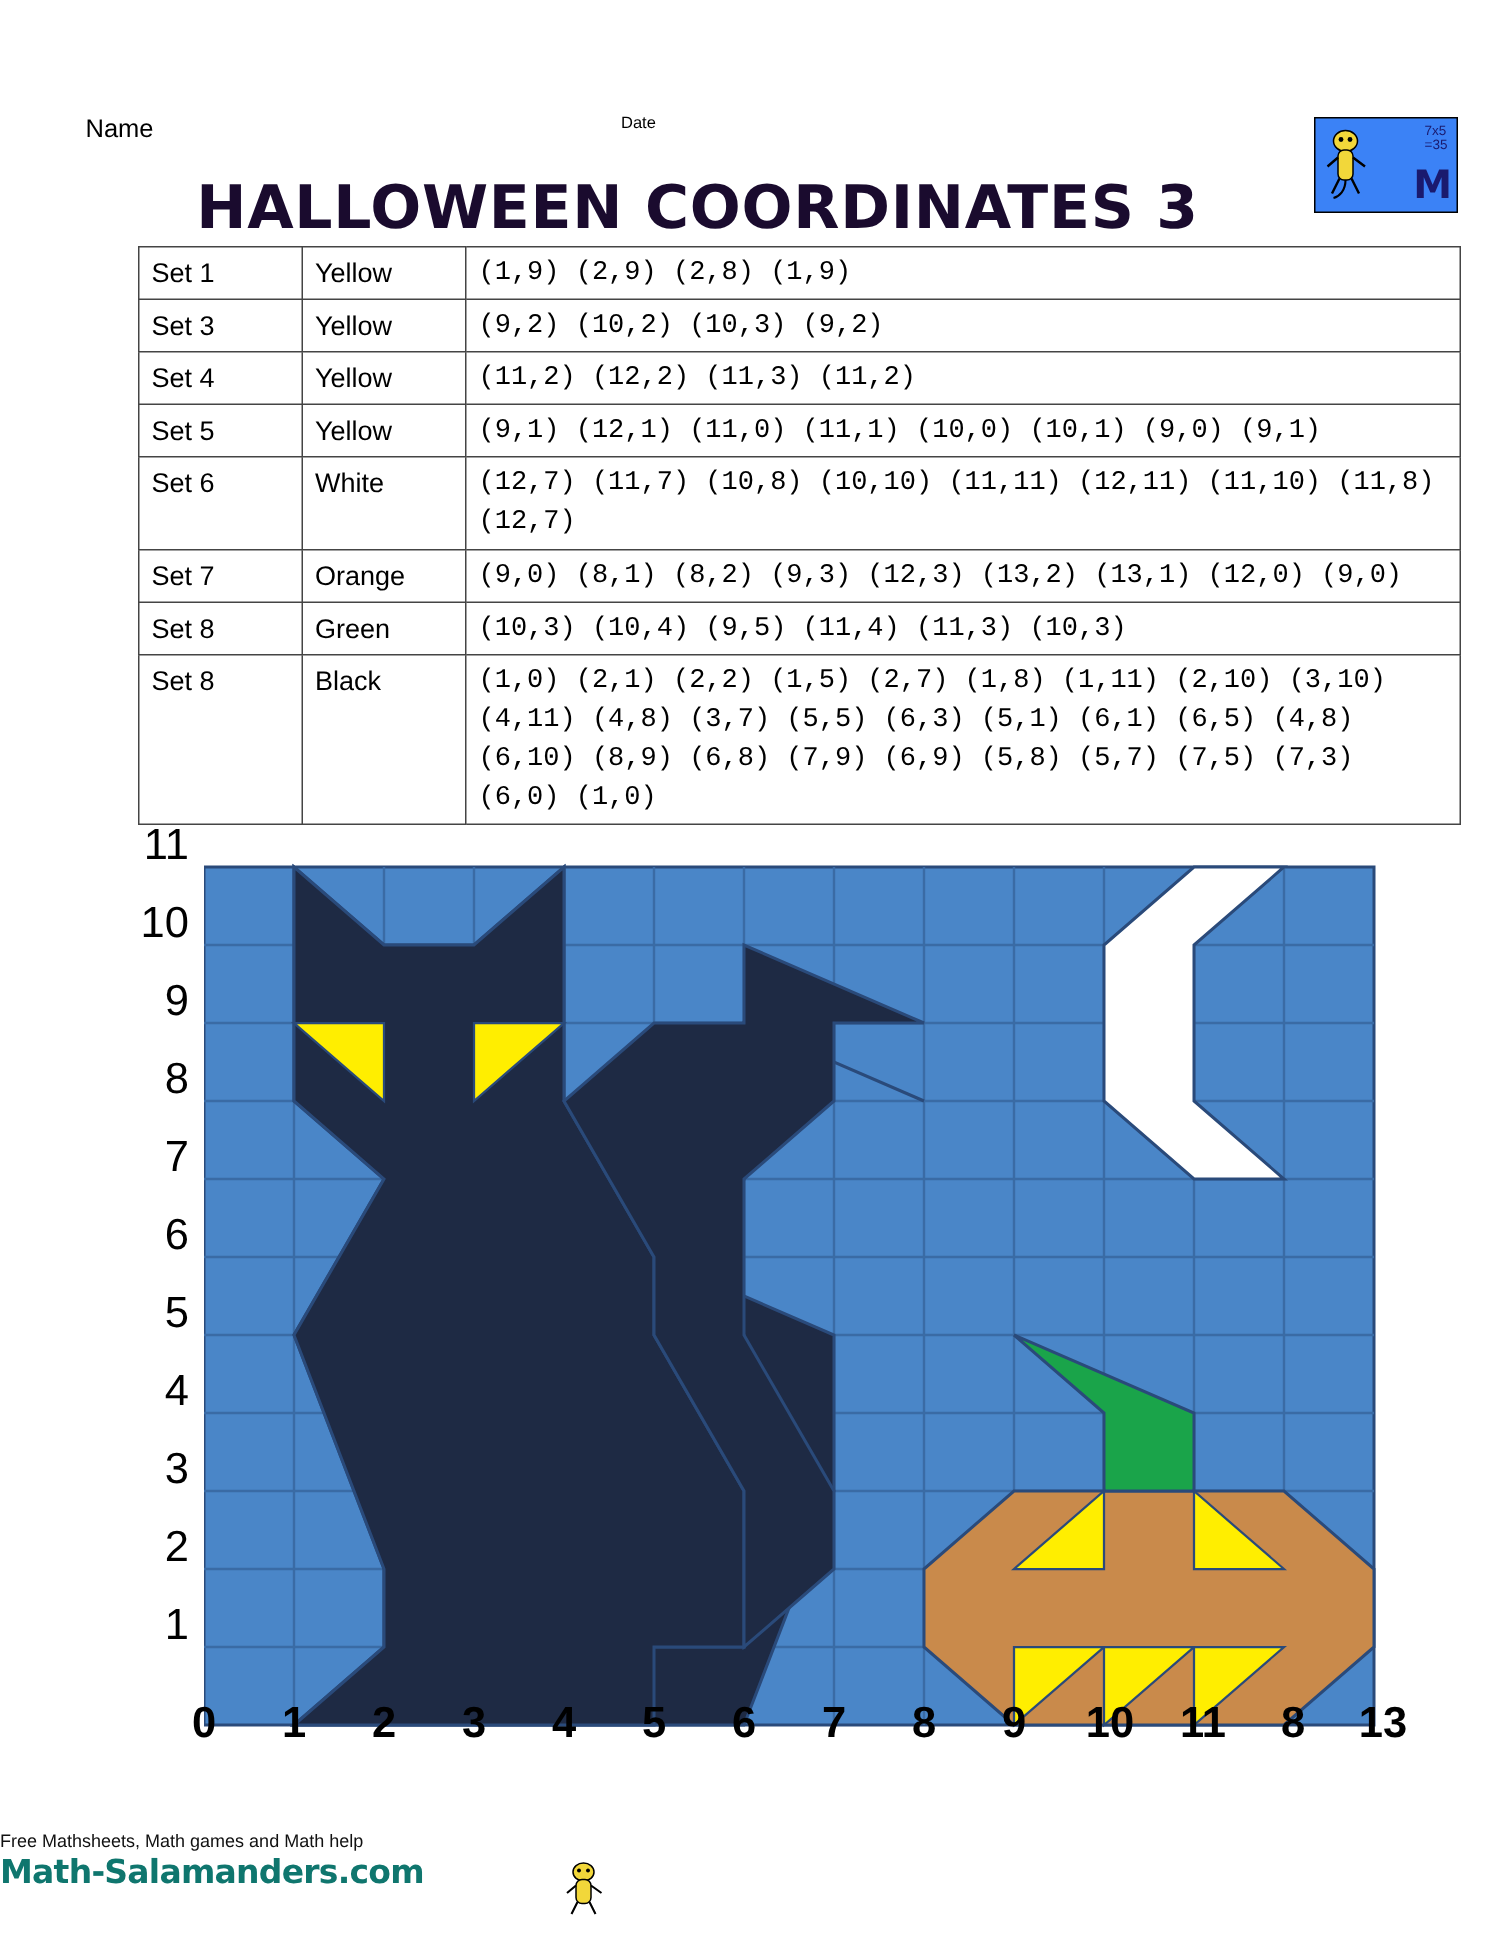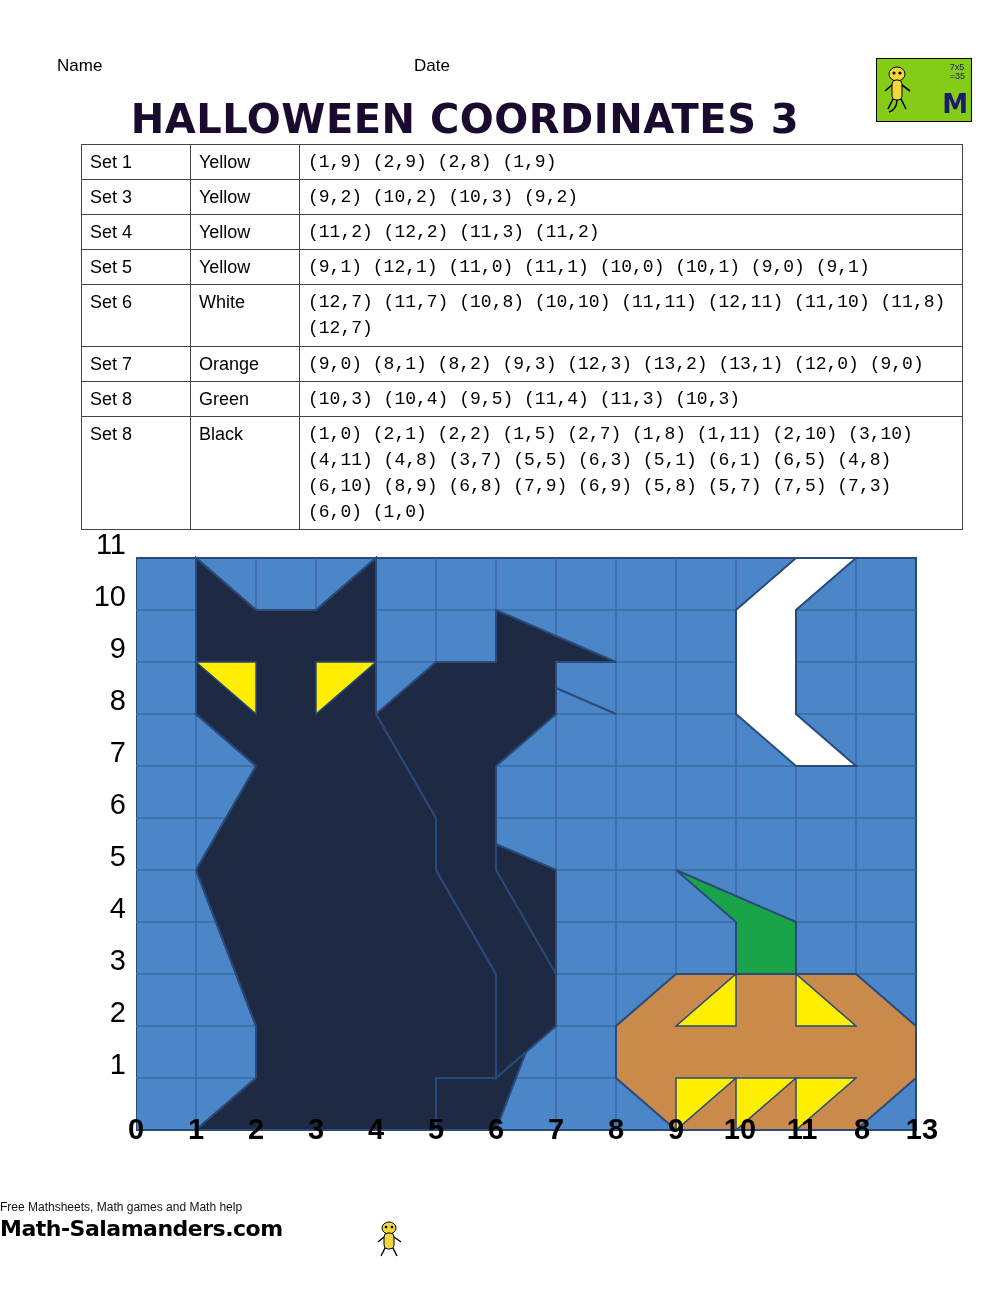--- a/index.html
+++ b/index.html
@@ -13,46 +13,47 @@
     font-family: "Liberation Sans", sans-serif;
     color: #000000;
     position: relative;
     overflow: hidden;
   }
 
   .page {
     position: relative;
     width: 1000px;
     height: 930px;
+    margin-top: 20px;
   }
 
   
   .header-row {
     position: absolute;
     left: 0; top: 56px;
     width: 1000px;
     height: 26px;
   }
   .name-label {
     position: absolute;
     left: 57px; top: 0;
     font-size: 17px;
   }
   .date-label {
     position: absolute;
     left: 414px; top: 0;
-    font-size: 17px;
+    font-size: 11px;
   }
 
   .logo-box {
     position: absolute;
     right: 28px; top: 58px;
     width: 94px; height: 62px;
     border: 1px solid #000;
-    background: #84cc16;
+    background: #3b82f6;
     overflow: hidden;
   }
   .logo-inner {
     position: relative;
     width: 100%; height: 100%;
   }
   .logo-sala {
     position: absolute;
     left: 6px; top: 6px;
     width: 34px; height: 50px;
@@ -85,21 +86,21 @@
     font-weight: bold;
     letter-spacing: 0.5px;
     color: #1a0b2e;
     padding-right: 70px;
     box-sizing: border-box;
   }
 
   
   table.sets {
     position: absolute;
-    left: 81px; top: 144px;
+    left: 92px; top: 144px;
     width: 882px;
     border-collapse: collapse;
     background: #fff;
   }
   table.sets td {
     border: 1px solid #444;
     font-size: 18px;
     padding: 4px 8px;
     vertical-align: top;
     line-height: 1.45;
@@ -155,21 +156,21 @@
   }
   .footer-line1 {
     font-size: 12px;
     color: #111;
     margin-bottom: 2px;
   }
   .footer-brand {
     font-family: "DejaVu Sans", sans-serif;
     font-size: 22px;
     font-weight: bold;
-    color: #000000;
+    color: #0f766e;
     letter-spacing: -0.5px;
   }
   .footer-logo {
     position: absolute;
     left: 375px; top: 4px;
     width: 34px; height: 40px;
   }
 </style>
 </head>
 <body>

